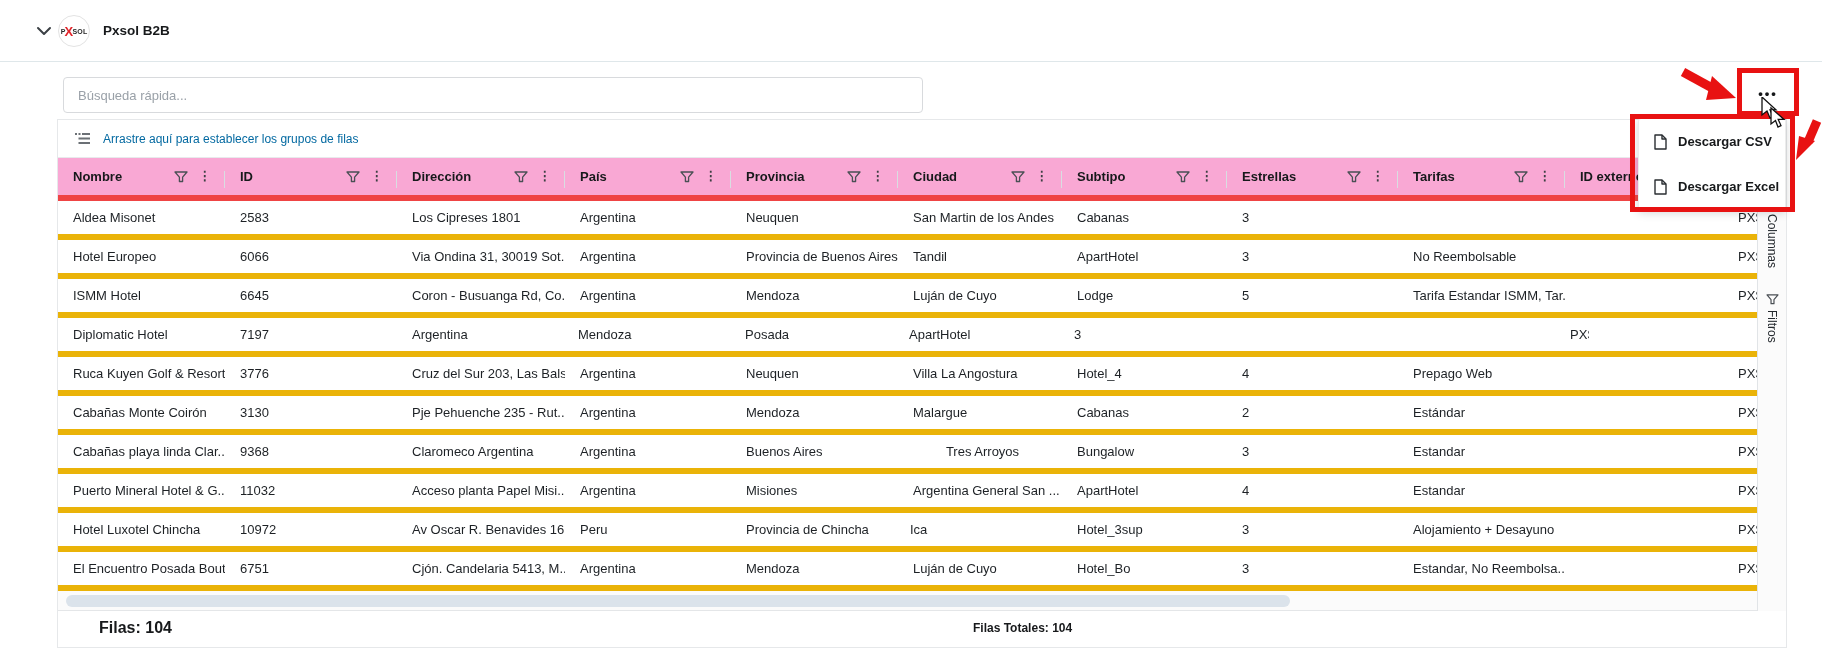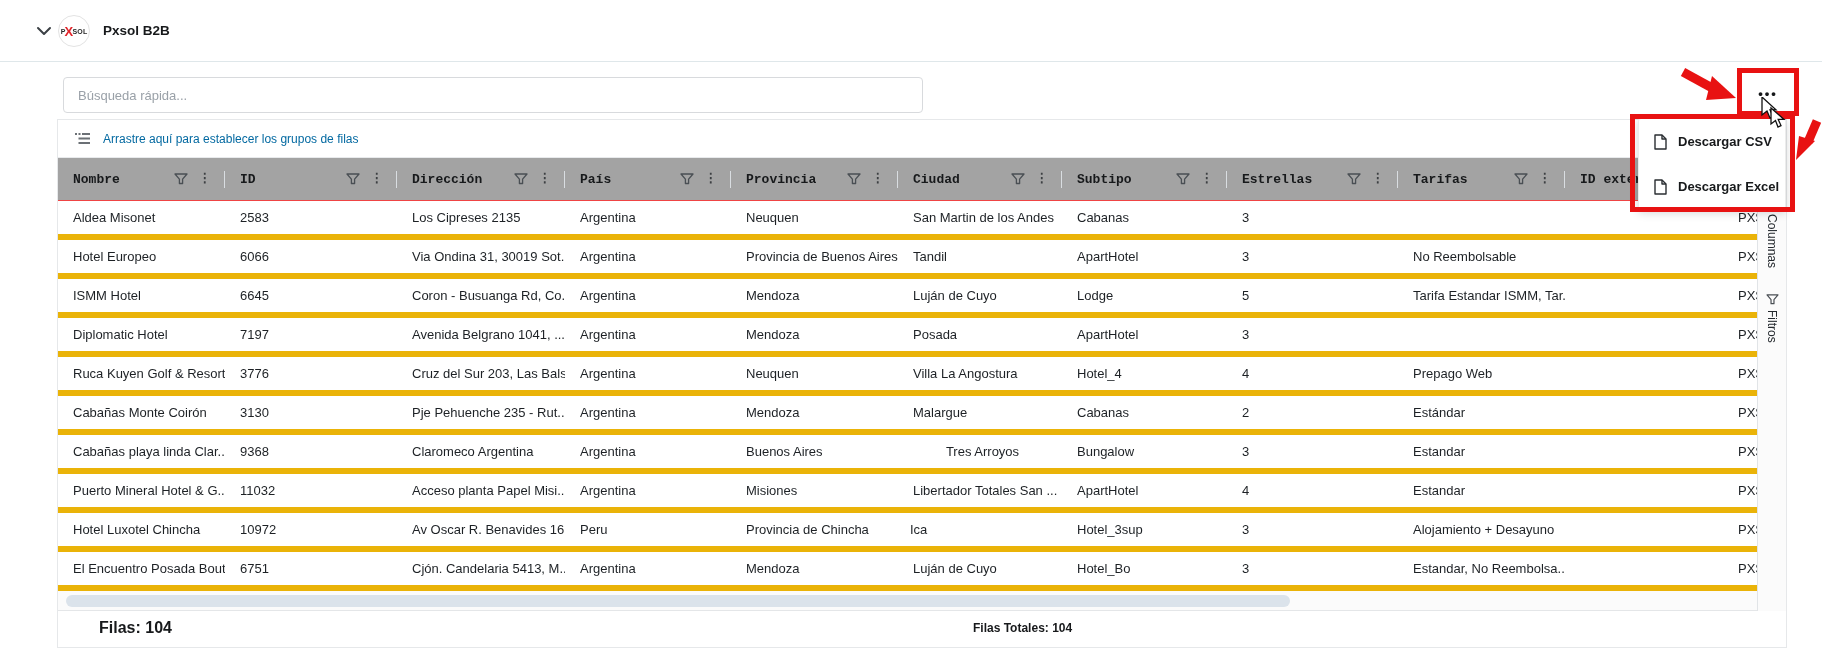--- a/index.html
+++ b/index.html
@@ -22,21 +22,21 @@
   .more-btn { position:absolute; left:1744px; top:76px; width:48px; height:34px; background:#fff; border:none;
               font-size:13px; font-weight:800; letter-spacing:2px; color:#16181a; cursor:pointer; }
 
   
   .grid-block { position:absolute; left:57px; top:119px; width:1730px; height:529px; border:1px solid #e6e8ea; background:#fff; }
   .group-bar { height:38px; border-bottom:1px solid #e8eaec; display:flex; align-items:center; padding-left:17px; gap:13px; background:#fff; }
   .group-bar span { font-size:12px; color:#0369a1; }
   .grid-body { position:relative; display:flex; }
   .grid-main { width:1699px; }
 
-  .header-row { display:flex; height:43px; border-bottom:1px solid #ef4444; background:#a3a3a3;font-family:Liberation Mono, monospace; }
+  .header-row { display:flex; height:43px; border-bottom:6px solid #ef4444; background:#f9a8d4; }
   .h-cell { position:relative; display:flex; align-items:center; padding:0 10px 0 15px; cursor:pointer; }
   .h-cell::after { content:""; position:absolute; right:0; top:13px; width:1px; height:17px; background:#d9dde1; }
   .h-label { font-size:13px; font-weight:700; color:#17191b; white-space:nowrap; overflow:hidden; }
   .h-icons { margin-left:auto; display:flex; align-items:center; gap:11px; padding-right:4px; }
   .kebab { font-size:12.5px; color:#3c3f42; font-weight:700; line-height:1; cursor:pointer; }
 
   .row { display:flex; height:39px; border-bottom:6px solid #eab308; background:#fff; }
   .cell { display:flex; align-items:center; padding:0 10px 0 15px; font-size:13px; color:#1d2125; white-space:nowrap; overflow:hidden; }
   .cell-idext { justify-content:flex-end; padding-right:0; }
   .cell-idext span { margin-right:-7px; }
@@ -193,21 +193,21 @@
           </div>
         <div id="rows-container">
             <div class="row">
               <div class="cell" style="width: 167px;">
                 <span>Aldea Misonet</span>
               </div>
               <div class="cell" style="width: 172px;">
                 <span>2583</span>
               </div>
               <div class="cell" style="width: 168px;">
-                <span>Los Cipreses 2135</span>
+                <span>Los Cipreses 1801</span>
               </div>
               <div class="cell" style="width: 166px;">
                 <span>Argentina</span>
               </div>
               <div class="cell" style="width: 167px;">
                 <span>Neuquen</span>
               </div>
               <div class="cell" style="width: 164px;">
                 <span>San Martin de los Andes</span>
               </div>
@@ -287,23 +287,20 @@
               <div class="cell cell-idext" style="width: 192px;">
                 <span>PXS</span>
               </div>
             </div>
             <div class="row">
               <div class="cell" style="width: 167px;">
                 <span>Diplomatic Hotel</span>
               </div>
               <div class="cell" style="width: 172px;">
                 <span>7197</span>
-              </div>
-              <div class="cell" style="width: 168px;">
-                <span>Avenida Belgrano 1041, ...</span>
               </div>
               <div class="cell" style="width: 166px;">
                 <span>Argentina</span>
               </div>
               <div class="cell" style="width: 167px;">
                 <span>Mendoza</span>
               </div>
               <div class="cell" style="width: 164px;">
                 <span>Posada</span>
               </div>
@@ -426,21 +423,21 @@
               <div class="cell" style="width: 168px;">
                 <span>Acceso planta Papel Misi...</span>
               </div>
               <div class="cell" style="width: 166px;">
                 <span>Argentina</span>
               </div>
               <div class="cell" style="width: 167px;">
                 <span>Misiones</span>
               </div>
               <div class="cell" style="width: 164px;">
-                <span>Libertador Totales San ...</span>
+                <span>Argentina General San ...</span>
               </div>
               <div class="cell" style="width: 165px;">
                 <span>ApartHotel</span>
               </div>
               <div class="cell" style="width: 171px;">
                 <span>4</span>
               </div>
               <div class="cell" style="width: 167px;">
                 <span>Estandar</span>
               </div>

